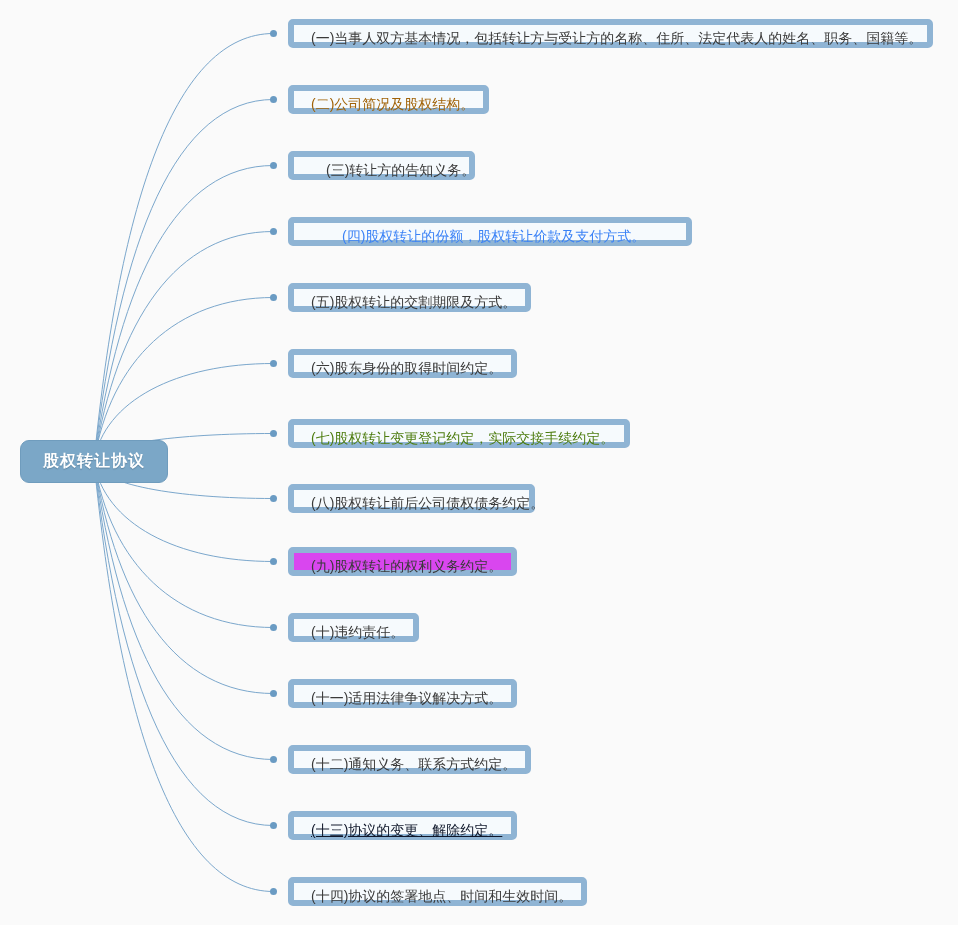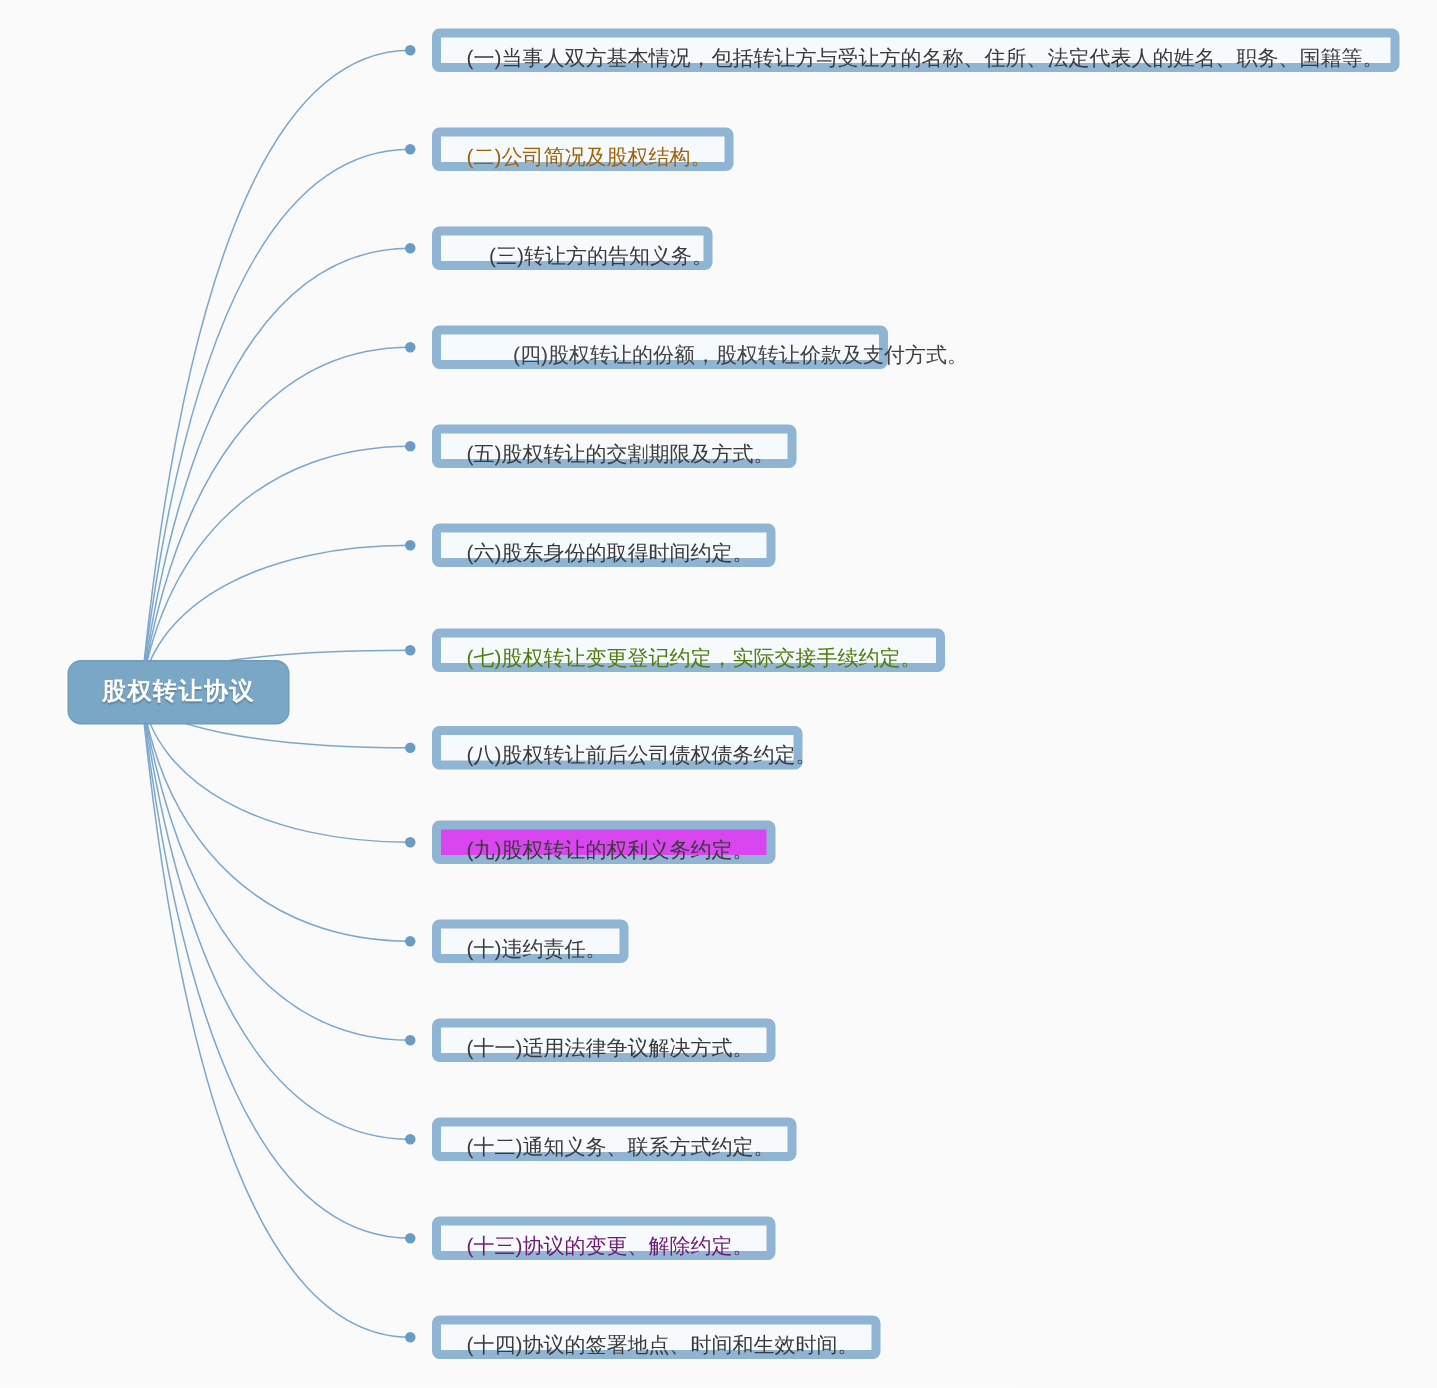--- a/index.html
+++ b/index.html
@@ -34,21 +34,20 @@
     background: #7ba7c7;
     border: 1px solid #6f9cbd;
     border-radius: 9px;
     color: #ffffff;
     font-weight: bold;
     font-size: 16px;
     letter-spacing: 1px;
     text-shadow: 0 1px 1px rgba(60,90,115,0.45);
     padding: 0 14px;
     white-space: nowrap;
-    margin-left: 25px;
   }
   .topic-node {
     position: absolute;
     z-index: 2;
     box-sizing: border-box;
     background: #f6fafd;
     border: 6px solid #8b5cf6;
     border-radius: 5px;
     height: 29px;
     line-height: 27px;
@@ -92,37 +91,37 @@
     <span>股权转让协议</span>
   </div>
 
   <div id="topics">
       <div class="topic-node" style="left: 288px; top: 19px; width: 645px; background: rgb(246, 250, 253); border-color: rgb(143, 180, 212); color: rgb(58, 58, 58);"><span>(一)当事人双方基本情况，包括转让方与受让方的名称、住所、法定代表人的姓名、职务、国籍等。</span></div>
       <div class="node-dot" style="left: 270px; top: 30px; background: rgb(106, 155, 195);"></div>
       <div class="topic-node" style="left: 288px; top: 85px; width: 201px; background: rgb(246, 250, 253); border-color: rgb(143, 180, 212); color: #a16207;"><span>(二)公司简况及股权结构。</span></div>
       <div class="node-dot" style="left: 270px; top: 96px; background: rgb(106, 155, 195);"></div>
       <div class="topic-node" style="left: 288px; top: 151px; width: 187px; background: rgb(246, 250, 253); border-color: rgb(143, 180, 212); color: rgb(58, 58, 58); padding-left: 32px;"><span>(三)转让方的告知义务。</span></div>
       <div class="node-dot" style="left: 270px; top: 162px; background: rgb(106, 155, 195);"></div>
-      <div class="topic-node" style="left: 288px; top: 217px; width: 304px; background: rgb(246, 250, 253); border-color: rgb(143, 180, 212); color: #404040; padding-left: 48px;"><span>(四)股权转让的份额，股权转让价款及支付方式。</span></div>
+      <div class="topic-node" style="left: 288px; top: 217px; width: 404px; background: rgb(246, 250, 253); border-color: rgb(143, 180, 212); color: #3b82f6; padding-left: 48px;"><span>(四)股权转让的份额，股权转让价款及支付方式。</span></div>
       <div class="node-dot" style="left: 270px; top: 228px; background: rgb(106, 155, 195);"></div>
       <div class="topic-node" style="left: 288px; top: 283px; width: 243px; background: rgb(246, 250, 253); border-color: rgb(143, 180, 212); color: rgb(58, 58, 58);"><span>(五)股权转让的交割期限及方式。</span></div>
       <div class="node-dot" style="left: 270px; top: 294px; background: rgb(106, 155, 195);"></div>
       <div class="topic-node" style="left: 288px; top: 349px; width: 229px; background: rgb(246, 250, 253); border-color: rgb(143, 180, 212); color: rgb(58, 58, 58);"><span>(六)股东身份的取得时间约定。</span></div>
       <div class="node-dot" style="left: 270px; top: 360px; background: rgb(106, 155, 195);"></div>
       <div class="topic-node" style="left: 288px; top: 419px; width: 342px; background: rgb(246, 250, 253); border-color: rgb(143, 180, 212); color: #4d7c0f;"><span>(七)股权转让变更登记约定，实际交接手续约定。</span></div>
       <div class="node-dot" style="left: 270px; top: 430px; background: rgb(106, 155, 195);"></div>
       <div class="topic-node" style="left: 288px; top: 484px; width: 247px; background: rgb(246, 250, 253); border-color: rgb(143, 180, 212); color: rgb(58, 58, 58);"><span>(八)股权转让前后公司债权债务约定。</span></div>
       <div class="node-dot" style="left: 270px; top: 495px; background: rgb(106, 155, 195);"></div>
       <div class="topic-node" style="left: 288px; top: 547px; width: 229px; background: #d946ef; border-color: rgb(143, 180, 212); color: rgb(58, 58, 58);"><span>(九)股权转让的权利义务约定。</span></div>
       <div class="node-dot" style="left: 270px; top: 558px; background: rgb(106, 155, 195);"></div>
       <div class="topic-node" style="left: 288px; top: 613px; width: 131px; background: rgb(246, 250, 253); border-color: rgb(143, 180, 212); color: rgb(58, 58, 58);"><span>(十)违约责任。</span></div>
       <div class="node-dot" style="left: 270px; top: 624px; background: rgb(106, 155, 195);"></div>
       <div class="topic-node" style="left: 288px; top: 679px; width: 229px; background: rgb(246, 250, 253); border-color: rgb(143, 180, 212); color: rgb(58, 58, 58);"><span>(十一)适用法律争议解决方式。</span></div>
       <div class="node-dot" style="left: 270px; top: 690px; background: rgb(106, 155, 195);"></div>
       <div class="topic-node" style="left: 288px; top: 745px; width: 243px; background: rgb(246, 250, 253); border-color: rgb(143, 180, 212); color: rgb(58, 58, 58);"><span>(十二)通知义务、联系方式约定。</span></div>
       <div class="node-dot" style="left: 270px; top: 756px; background: rgb(106, 155, 195);"></div>
-      <div class="topic-node" style="left: 288px; top: 811px; width: 229px; background: rgb(246, 250, 253); border-color: rgb(143, 180, 212); color: #701a75;"><span>(十三)协议的变更、解除约定。</span></div>
+      <div class="topic-node" style="left: 288px; top: 811px; width: 229px; background: rgb(246, 250, 253); border-color: rgb(143, 180, 212); color: #0f172a; text-decoration: underline;"><span>(十三)协议的变更、解除约定。</span></div>
       <div class="node-dot" style="left: 270px; top: 822px; background: rgb(106, 155, 195);"></div>
       <div class="topic-node" style="left: 288px; top: 877px; width: 299px; background: rgb(246, 250, 253); border-color: rgb(143, 180, 212); color: rgb(58, 58, 58);"><span>(十四)协议的签署地点、时间和生效时间。</span></div>
       <div class="node-dot" style="left: 270px; top: 888px; background: rgb(106, 155, 195);"></div>
     </div>
 
 </div>
 
 </body></html>

